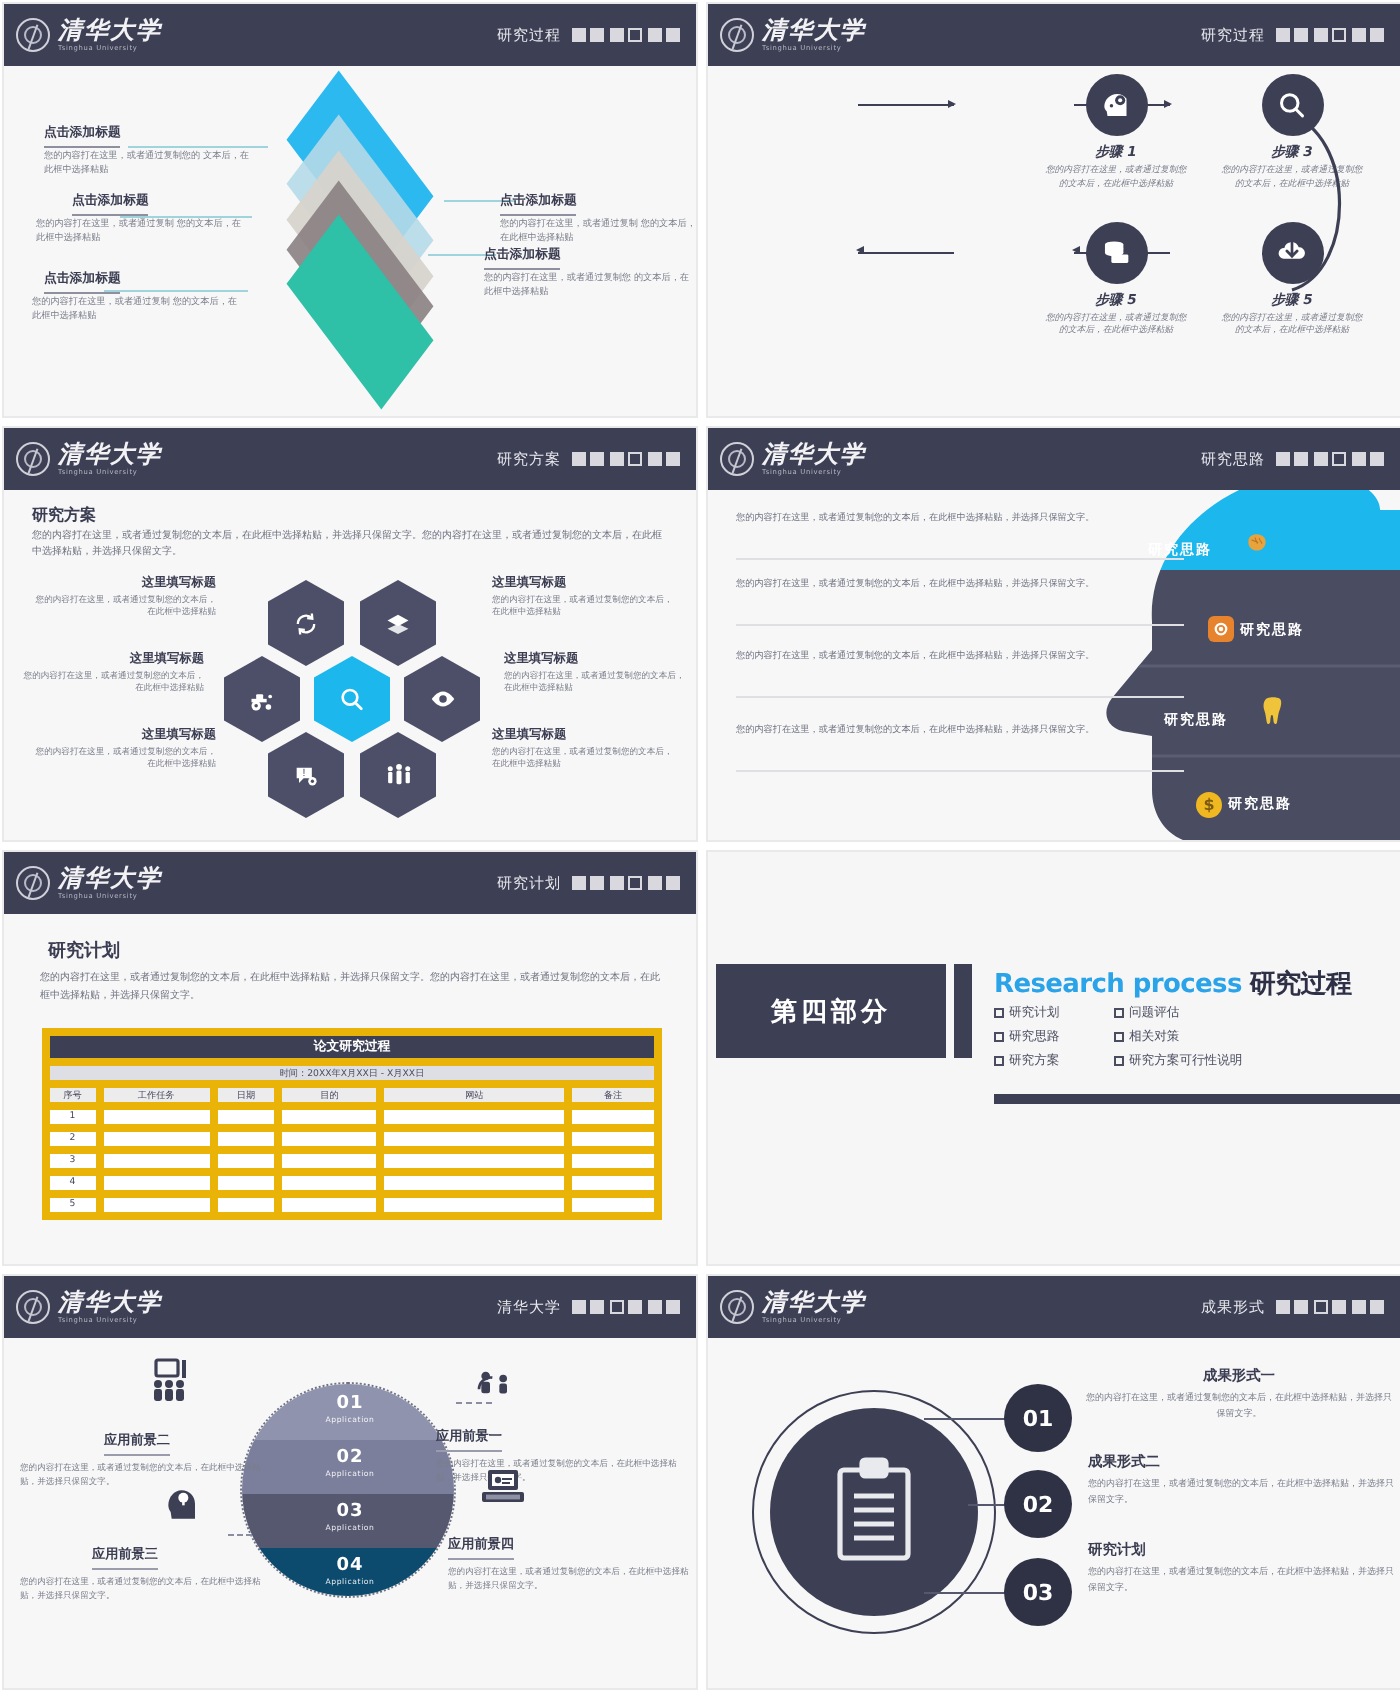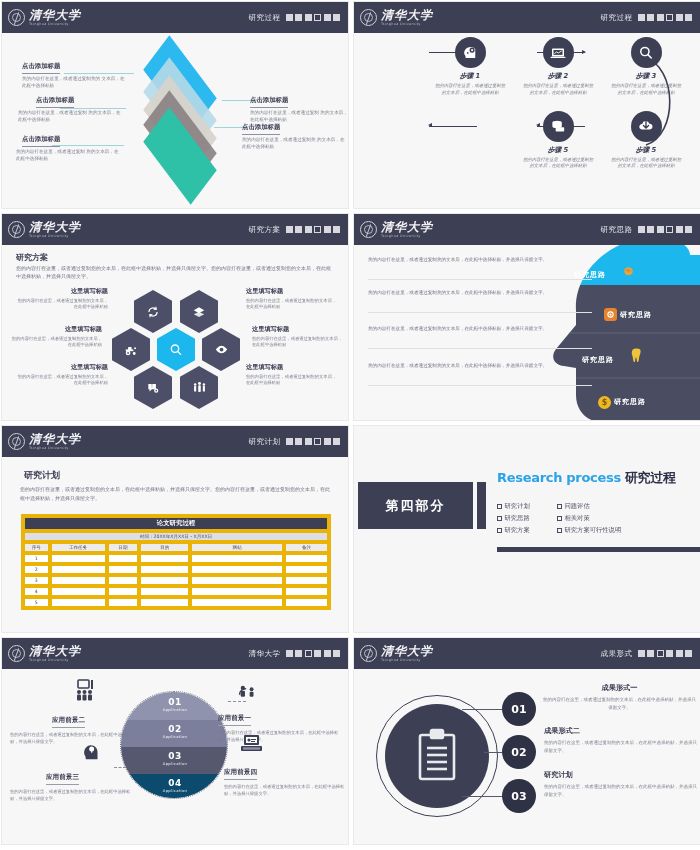--- a/index.html
+++ b/index.html
@@ -125,21 +125,21 @@
   table.plan tr.title th{ background:#3d3f54; color:#fff; font-size:6.4px; font-weight:700; height:15px;}
   table.plan tr.sub th{ background:#dedfe4; color:#4a4d60; font-weight:400; font-size:4.6px; height:11px;}
   table.plan tr.head th{ background:#ececed; font-weight:400; }
 
   
   .s6{ background:#f6f6f7; }
   .s6-left{ position:absolute; left:4px; top:56px; width:115px; height:47px; background:#3d3f54;
             display:flex; align-items:center; justify-content:center;}
   .s6-left span{ font-size:13px; font-weight:700; color:#fff; letter-spacing:2px;}
   .s6-bar{ position:absolute; left:123px; top:56px; width:9px; height:47px; background:#3d3f54;}
-  .s6-ttl{ position:absolute; left:143px; top:43px; font-size:13px; font-weight:700; letter-spacing:-.3px;}
+  .s6-ttl{ position:absolute; left:143px; top:57px; font-size:13px; font-weight:700; letter-spacing:-.3px;}
   .s6-ttl .en{ color:#2aa3e8; font-family:"DejaVu Sans","Liberation Sans",sans-serif;}
   .s6-ttl .zh{ color:#2e3046; margin-left:4px;}
   .s6-list{ position:absolute; left:143px; top:76px; display:grid; grid-template-columns:54px auto; gap:3px 6px;}
   .s6-item{ font-size:6.3px; color:#4a4d60; display:flex; align-items:center; gap:3px; white-space:nowrap;}
   .sq{ width:4.5px;height:4.5px;border:1px solid #4a4d60; flex:none;}
   .s6-uline{ position:absolute; left:143px; top:121px; width:205px; height:5px; background:#3d3f54;}
 
   
   .ball{ position:absolute; left:118px; top:22px; width:108px; height:108px; border-radius:50%;
          overflow:hidden; border:1.4px dotted #6f7285;}
@@ -274,32 +274,20 @@
           <div class="stepcell">
             <div class="circ">
               <svg width="19" height="19" viewBox="0 0 24 24" fill="#fff">
                   <path d="M4 13c0-4.4 3.6-8 8-8 2.6 0 4.7 1.1 6 3v11H6l-.5-3C4.6 15.2 4 14.2 4 13z"></path>
                   <circle cx="14" cy="9" r="3.2" fill="#3d3f54"></circle>
                   <circle cx="14" cy="9" r="1.3" fill="#fff"></circle>
                   <circle cx="8.5" cy="12.5" r="1.1" fill="#3d3f54"></circle>
                 </svg>
             </div>
             <div class="stepname">步骤 1</div>
-            <div class="stepdesc">您的内容打在这里，或者通过复制您的文本后，在此框中选择粘贴</div>
-          </div>
-          <div class="stepcell">
-            <div class="circ">
-              <svg width="18" height="18" viewBox="0 0 24 24">
-                  <rect x="4" y="6" width="16" height="10.5" rx="1" fill="#fff"></rect>
-                  <rect x="6" y="8" width="12" height="6.5" fill="#3d3f54"></rect>
-                  <polyline points="7,13 10,10.5 12.5,12 17,9" stroke="#fff" stroke-width="1.2" fill="none"></polyline>
-                  <rect x="2" y="17" width="20" height="1.6" rx=".8" fill="#fff"></rect>
-                </svg>
-            </div>
-            <div class="stepname">步骤 2</div>
             <div class="stepdesc">您的内容打在这里，或者通过复制您的文本后，在此框中选择粘贴</div>
           </div>
           <div class="stepcell">
             <div class="circ">
               <svg width="18" height="18" viewBox="0 0 24 24" fill="none" stroke="#fff" stroke-width="2">
                   <circle cx="10.5" cy="10" r="5.5"></circle>
                   <line x1="14.6" y1="14.2" x2="19" y2="18.6" stroke-linecap="round"></line>
                 </svg>
             </div>
             <div class="stepname">步骤 3</div>

